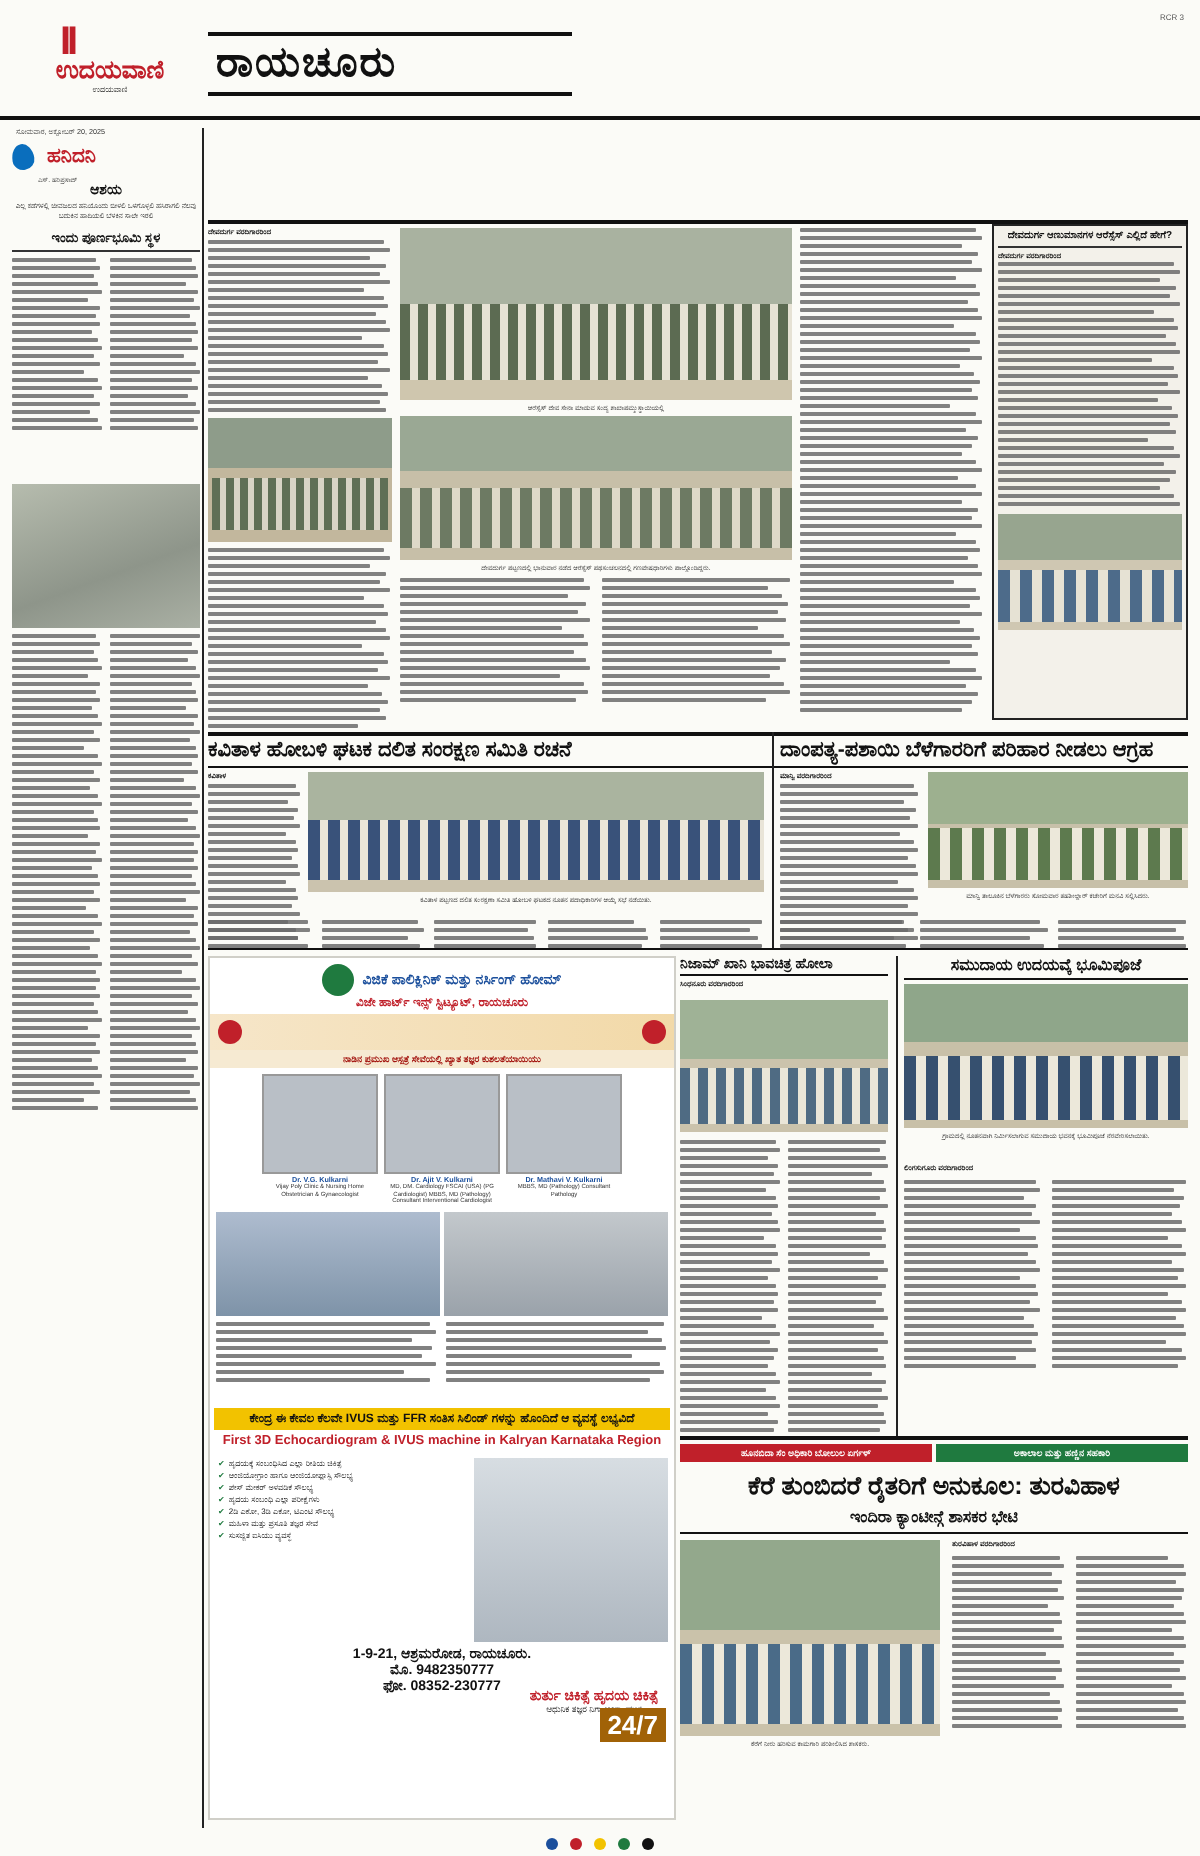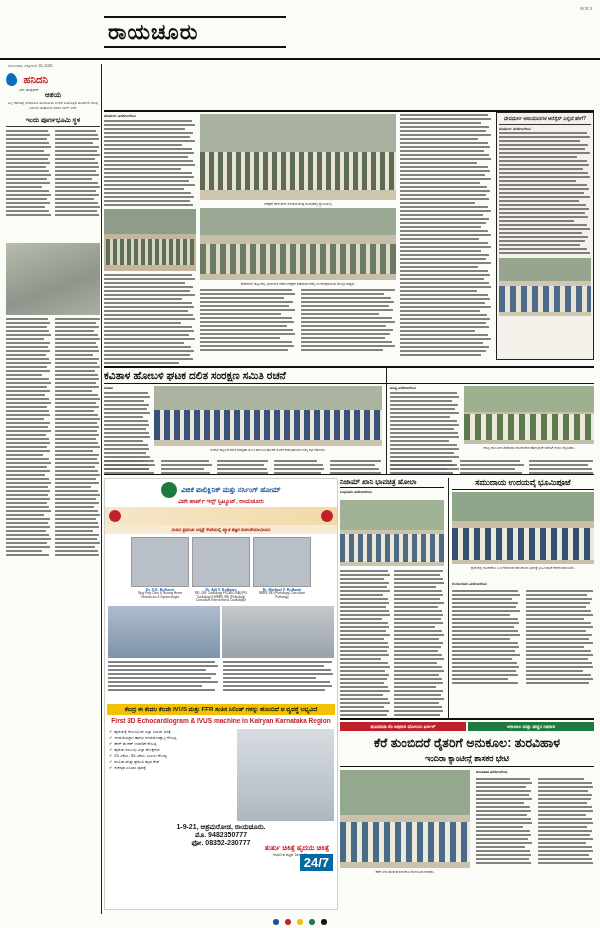--- a/index.html
+++ b/index.html
@@ -63,31 +63,36 @@
   .ad-en2{font-size:11.5px;font-weight:bold;color:#1b4f9c;text-align:center;}
   .ad-strip{background:#f6ead2;font-size:4.6px;font-weight:bold;color:#a3140f;text-align:center;padding:2px 0;}
   .docrow{display:flex;gap:3px;justify-content:center;margin-top:3px;}
   .doc{width:58px;}
   .doc .ph{height:48px;background:#b9bfc6;border:1px solid #999;}
   .doc .nm{font-size:3.6px;font-weight:bold;text-align:center;color:#1b4f9c;margin-top:1px;}
   .doc .de{font-size:3px;text-align:center;color:#333;line-height:3.6px;}
   .checklist{font-size:4px;line-height:6px;color:#111;padding:2px 4px;}
   .checklist div:before{content:"\2714";color:#1f7a3f;margin-right:2px;font-size:4px;}
   .ad-phone{font-size:7px;font-weight:bold;text-align:center;color:#111;}
-  .badge247{position:absolute;right:4px;bottom:38px;background:#0369a1;color:#fff;font-size:13px;font-weight:bold;padding:1px 4px;}
+  .badge247{position:absolute;right:4px;bottom:38px;background:#a16207;color:#fff;font-size:13px;font-weight:bold;padding:1px 4px;}
   
   .dots{position:absolute;left:50%;bottom:3px;transform:translateX(-50%);display:flex;gap:6px;}
   .dots span{width:6px;height:6px;border-radius:50%;display:block;}
 </style>
 </head>
 <body>
 
 <div class="page">
 
   <div class="masthead">
+    <div class="mh-logo">
+      <div class="mh-mark">II</div>
+      <div class="mh-name kn">ಉದಯವಾಣಿ</div>
+      <div class="mh-sub kn">ಉದಯವಾಣಿ</div>
+    </div>
     <div class="edition kn">ರಾಯಚೂರು</div>
     <div class="edrule" style="top:16px;"></div>
     <div class="edrule" style="top:46px;"></div>
     <div class="pgcode">RCR 3</div>
     <div class="mh-bottom"></div>
   </div>
   <div class="dateline kn">ಸೋಮವಾರ, ಅಕ್ಟೋಬರ್ 20, 2025</div>
 
   <div class="rail">
     <div class="hanidani">
@@ -483,20 +488,21 @@
         <i style="width:99%"></i>
 
     </div>
     <div class="photo" style="height:58px;margin-top:2px;background:linear-gradient(180deg,#97a58f 0 40%,#cfc7b2 40% 100%);">
       <div style="position:absolute;left:0;bottom:4px;right:0;height:26px;background:repeating-linear-gradient(90deg,#4d6b8a 0 6px,#e6e2d4 6px 11px);"></div>
     </div>
   </div>
 
   <div style="position:absolute;left:104px;top:366px;width:490px;height:1.5px;background:#111;"></div>
   <div class="kn hdtxt" style="position:absolute;left:104px;top:369px;width:280px;font-size:10.5px;">ಕವಿತಾಳ ಹೋಬಳಿ ಘಟಕ ದಲಿತ ಸಂರಕ್ಷಣ ಸಮಿತಿ ರಚನೆ</div>
+  <div class="kn hdtxt" style="position:absolute;left:390px;top:369px;width:204px;font-size:10.5px;text-align:left;">ದಾಂಪತ್ಯ-ಪಶಾಯಿ ಬೆಳೆಗಾರರಿಗೆ ಪರಿಹಾರ ನೀಡಲು ಆಗ್ರಹ</div>
   <div style="position:absolute;left:104px;top:383px;width:490px;height:1px;background:#111;"></div>
   <div style="position:absolute;left:386px;top:366px;width:1px;height:108px;background:#222;"></div>
 
   <div class="col" style="left:104px;top:386px;width:46px;">
     <div class="byline kn">ಕವಿತಾಳ</div>
     <div class="txtblock blur" style="height:80px;">
       <i style="width:96%"></i>
         <i style="width:99%"></i>
         <i style="width:88%"></i>
         <i style="width:97%"></i>

